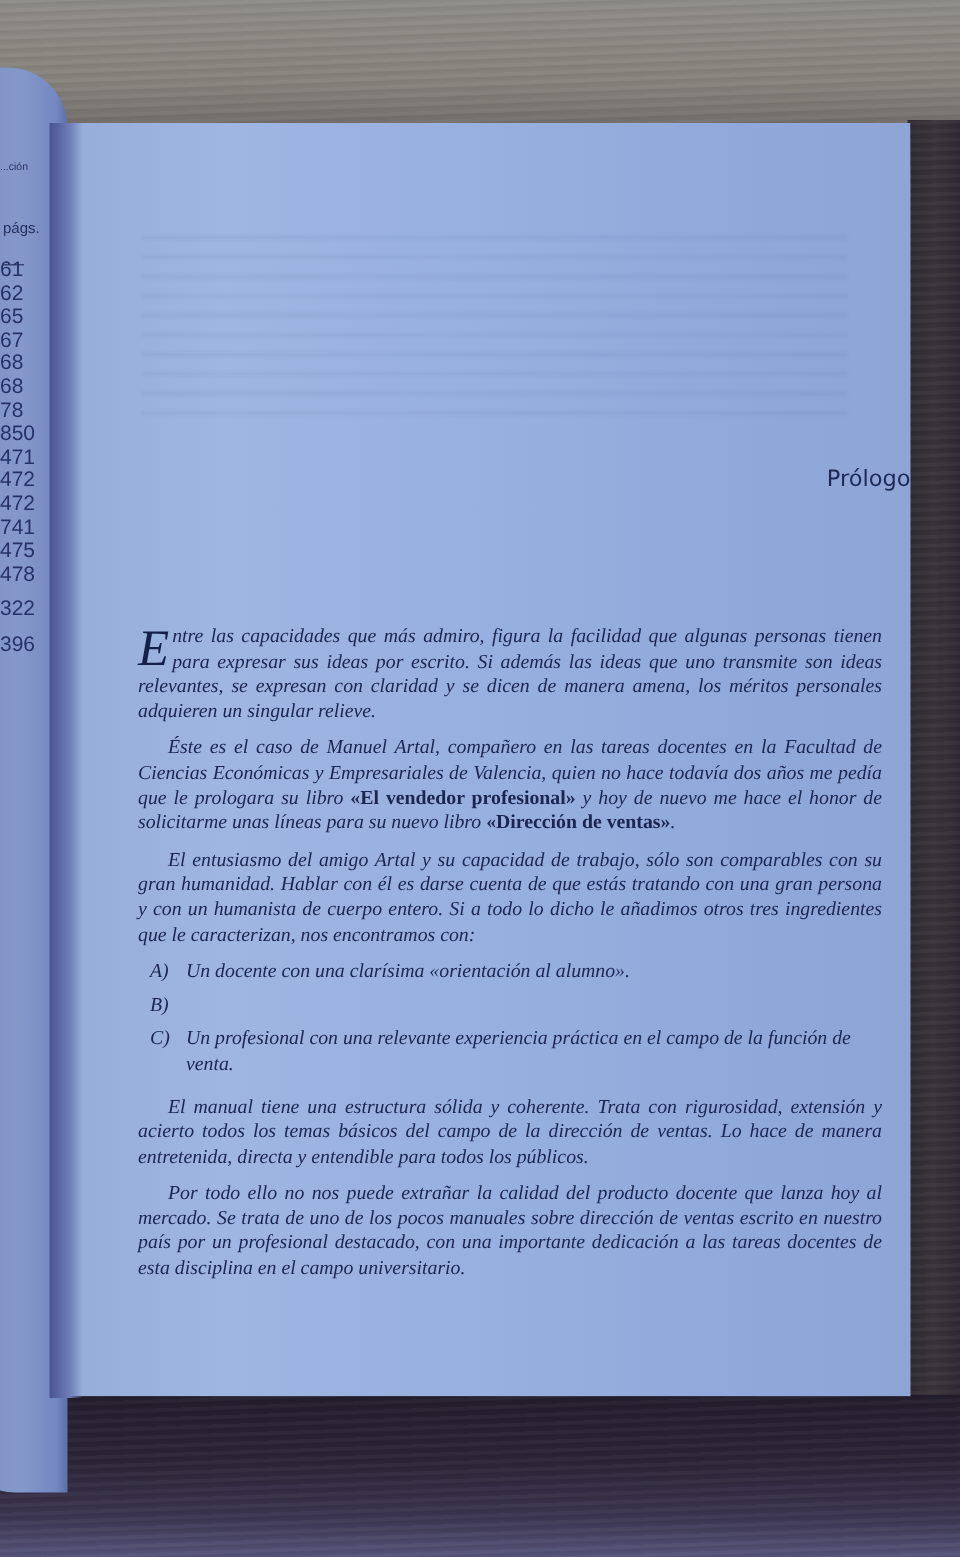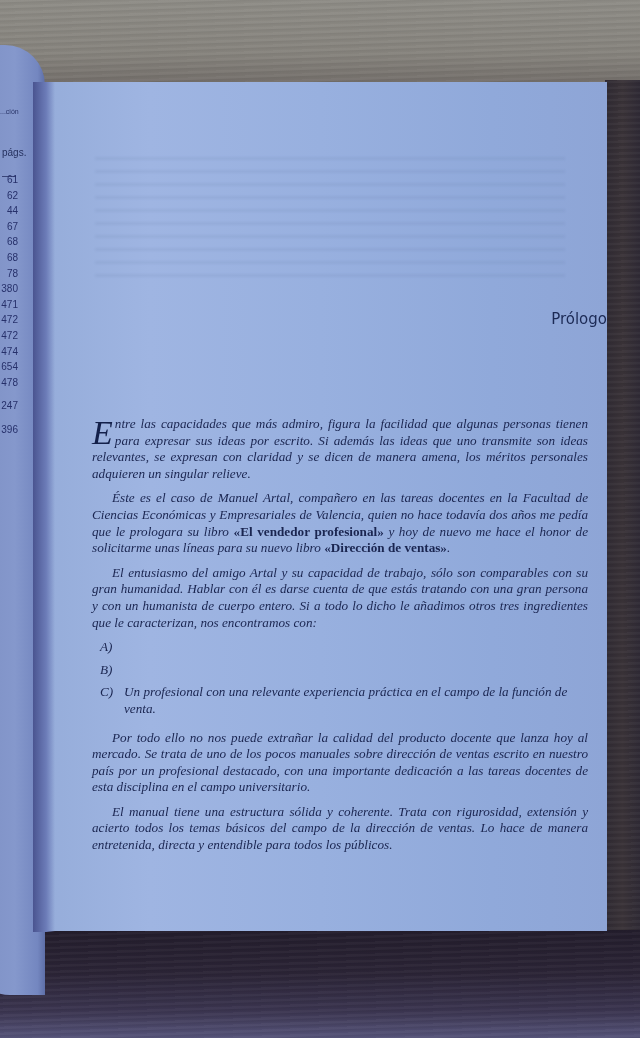--- a/index.html
+++ b/index.html
@@ -36,22 +36,21 @@
     .left-header {
       position: absolute; left: 0; top: 63px; font-size: 7px; color: #2a3568;
       font-family: "Liberation Sans", sans-serif;
     }
     .left-pgs {
       position: absolute; left: 2px; top: 102px; font-size: 10px; color: #25305e;
       font-family: "Liberation Sans", sans-serif; border-bottom: 1px solid #3a4578; padding-bottom: 18px; width: 14px;
     }
     .left-nums {
       position: absolute; left: 0; top: 127px; width: 18px;
-      font-family: "Liberation Sans", sans-serif; font-size: 10px; color: #26306a; line-height: 15.6px;
-      text-align: right;
+      font-family: "Liberation Sans", sans-serif; font-size: 14px; color: #26306a; line-height: 15.6px;
     }
     .left-nums div { height: 15.6px; }
     .left-nums .gap { margin-top: 8px; }
     
     .gutter {
       position: absolute; left: 33px; top: 82px; width: 22px; height: 850px;
       background: linear-gradient(90deg, #4a5490 0%, #6c7cb8 60%, rgba(140,162,214,0) 100%);
       z-index: 2;
     }
     
@@ -94,56 +93,57 @@
 <div class="desk-bottom"></div>
 <div class="wood"></div>
 
 <div class="left-page">
   <div class="left-page-content">
     <div class="left-header">...ción</div>
     <div class="left-pgs">págs.</div>
     <div class="left-nums">
       <div>61</div>
       <div>62</div>
-      <div>44</div>
+      <div>65</div>
       <div>67</div>
       <div>68</div>
       <div>68</div>
       <div>78</div>
-      <div>380</div>
+      <div>850</div>
       <div>471</div>
       <div>472</div>
       <div>472</div>
-      <div>474</div>
-      <div>654</div>
+      <div>741</div>
+      <div>475</div>
       <div>478</div>
-      <div class="gap">247</div>
+      <div class="gap">322</div>
       <div class="gap">396</div>
     </div>
   </div>
 </div>
 
 <div class="page">
   <div class="page-inner">
     <div class="showthrough"></div>
     <div class="title">Prólogo</div>
     <div class="body">
       <p class="first"><span class="dropcap">E</span><span>ntre las capacidades que más admiro, figura la facilidad que algunas personas tienen para expresar sus ideas por escrito. Si además las ideas que uno transmite son ideas relevantes, se expresan con claridad y se dicen de manera amena, los méritos personales adquieren un singular relieve.</span></p>
       <p><span>Éste es el caso de Manuel Artal, compañero en las tareas docentes en la Facultad de Ciencias Económicas y Empresariales de Valencia, quien no hace todavía dos años me pedía que le prologara su libro </span><span class="roman">«El vendedor profesional»</span><span> y hoy de nuevo me hace el honor de solicitarme unas líneas para su nuevo libro </span><span class="roman">«Dirección de ventas»</span><span>.</span></p>
       <p>El entusiasmo del amigo Artal y su capacidad de trabajo, sólo son comparables con su gran humanidad. Hablar con él es darse cuenta de que estás tratando con una gran persona y con un humanista de cuerpo entero. Si a todo lo dicho le añadimos otros tres ingredientes que le caracterizan, nos encontramos con:</p>
       <ul class="list">
         <li>
             <span class="marker">A)</span>
+            <span>Un docente con una clarísima «orientación al alumno».</span>
           </li>
         <li>
             <span class="marker">B)</span>
           </li>
         <li>
             <span class="marker">C)</span>
             <span>Un profesional con una relevante experiencia práctica en el campo de la función de venta.</span>
           </li>
       </ul>
+      <p>El manual tiene una estructura sólida y coherente. Trata con rigurosidad, extensión y acierto todos los temas básicos del campo de la dirección de ventas. Lo hace de manera entretenida, directa y entendible para todos los públicos.</p>
       <p>Por todo ello no nos puede extrañar la calidad del producto docente que lanza hoy al mercado. Se trata de uno de los pocos manuales sobre dirección de ventas escrito en nuestro país por un profesional destacado, con una importante dedicación a las tareas docentes de esta disciplina en el campo universitario.</p>
-      <p>El manual tiene una estructura sólida y coherente. Trata con rigurosidad, extensión y acierto todos los temas básicos del campo de la dirección de ventas. Lo hace de manera entretenida, directa y entendible para todos los públicos.</p>
     </div>
   </div>
 </div>
 <div class="gutter"></div>
 
 </body></html>

